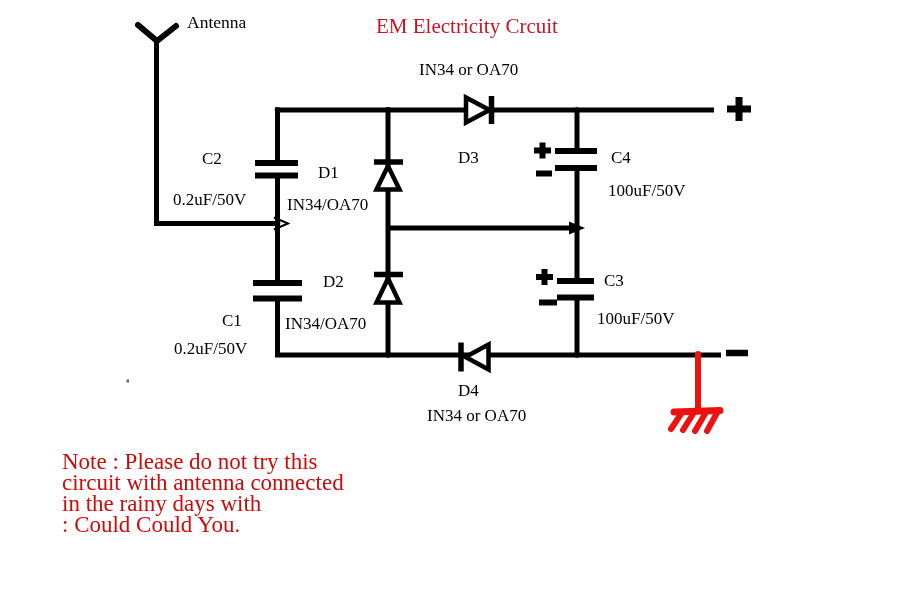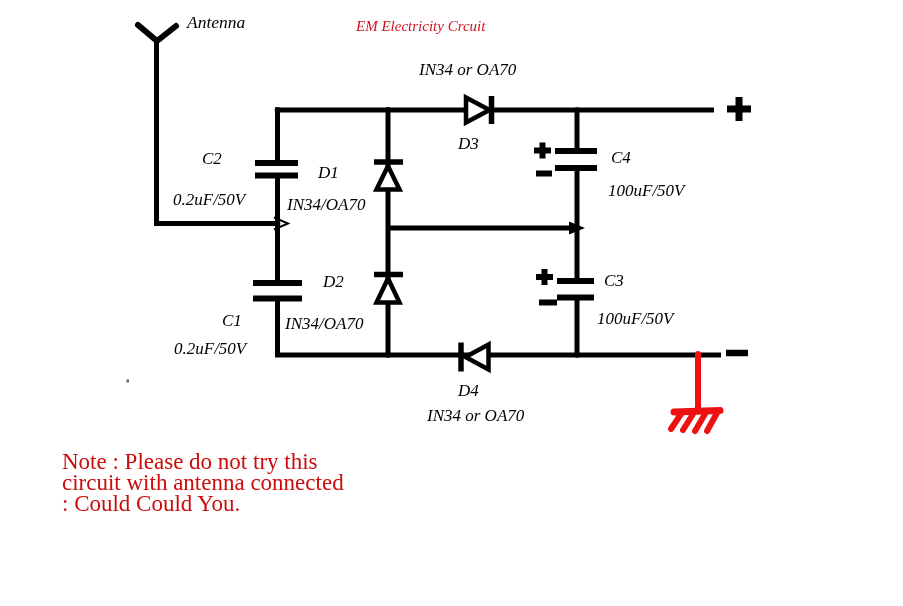--- a/index.html
+++ b/index.html
@@ -3,23 +3,23 @@
 <meta charset="utf-8">
 <style>
   html,body { margin:0; padding:0; background:#ffffff; }
   #stage {
     position:relative; width:903px; height:606px; background:#ffffff;
     font-family:"Liberation Serif","DejaVu Serif",serif; overflow:hidden;
   }
   svg { position:absolute; left:0; top:0; }
   .lbl {
     position:absolute; white-space:nowrap; color:#000;
-    font-size:17px; line-height:18px; font-family:"Liberation Serif","DejaVu Serif",serif;font-style:italic;
+    font-size:17px; line-height:18px; font-family:"Liberation Serif","DejaVu Serif",serif;
   }
-  .title { font-size:15px; color:#cc1422; }
+  .title { font-size:21px; color:#cc1422;margin-left:20px; }
   .note  { position:absolute; left:62px; top:451px; color:#cc0b0b;
            font-size:23px; line-height:21px; }
 </style>
 </head>
 <body>
 
 <div id="stage">
 
   <svg width="903" height="606" viewBox="0 0 903 606">
 
@@ -141,30 +141,31 @@
 
   <div class="lbl" style="left:318px;top:164px">D1</div>
   <div class="lbl" style="left:287px;top:196px">IN34/OA70</div>
 
   <div class="lbl" style="left:323px;top:273px">D2</div>
   <div class="lbl" style="left:285px;top:315px">IN34/OA70</div>
 
   <div class="lbl" style="left:222px;top:312px">C1</div>
   <div class="lbl" style="left:174px;top:340px">0.2uF/50V</div>
 
-  <div class="lbl" style="left:458px;top:135px">D3</div>
+  <div class="lbl" style="left:458px;top:149px">D3</div>
 
   <div class="lbl" style="left:611px;top:149px">C4</div>
   <div class="lbl" style="left:608px;top:182px">100uF/50V</div>
 
   <div class="lbl" style="left:604px;top:272px">C3</div>
   <div class="lbl" style="left:597px;top:310px">100uF/50V</div>
 
   <div class="lbl" style="left:458px;top:382px">D4</div>
   <div class="lbl" style="left:427px;top:407px">IN34 or OA70</div>
 
   <div class="note">
     <div>Note : Please do not try this</div>
     <div>circuit with antenna connected</div>
+    <div>in the rainy days with</div>
     <div>: Could Could You.</div>
   </div>
 
 </div>
 
 </body></html>

